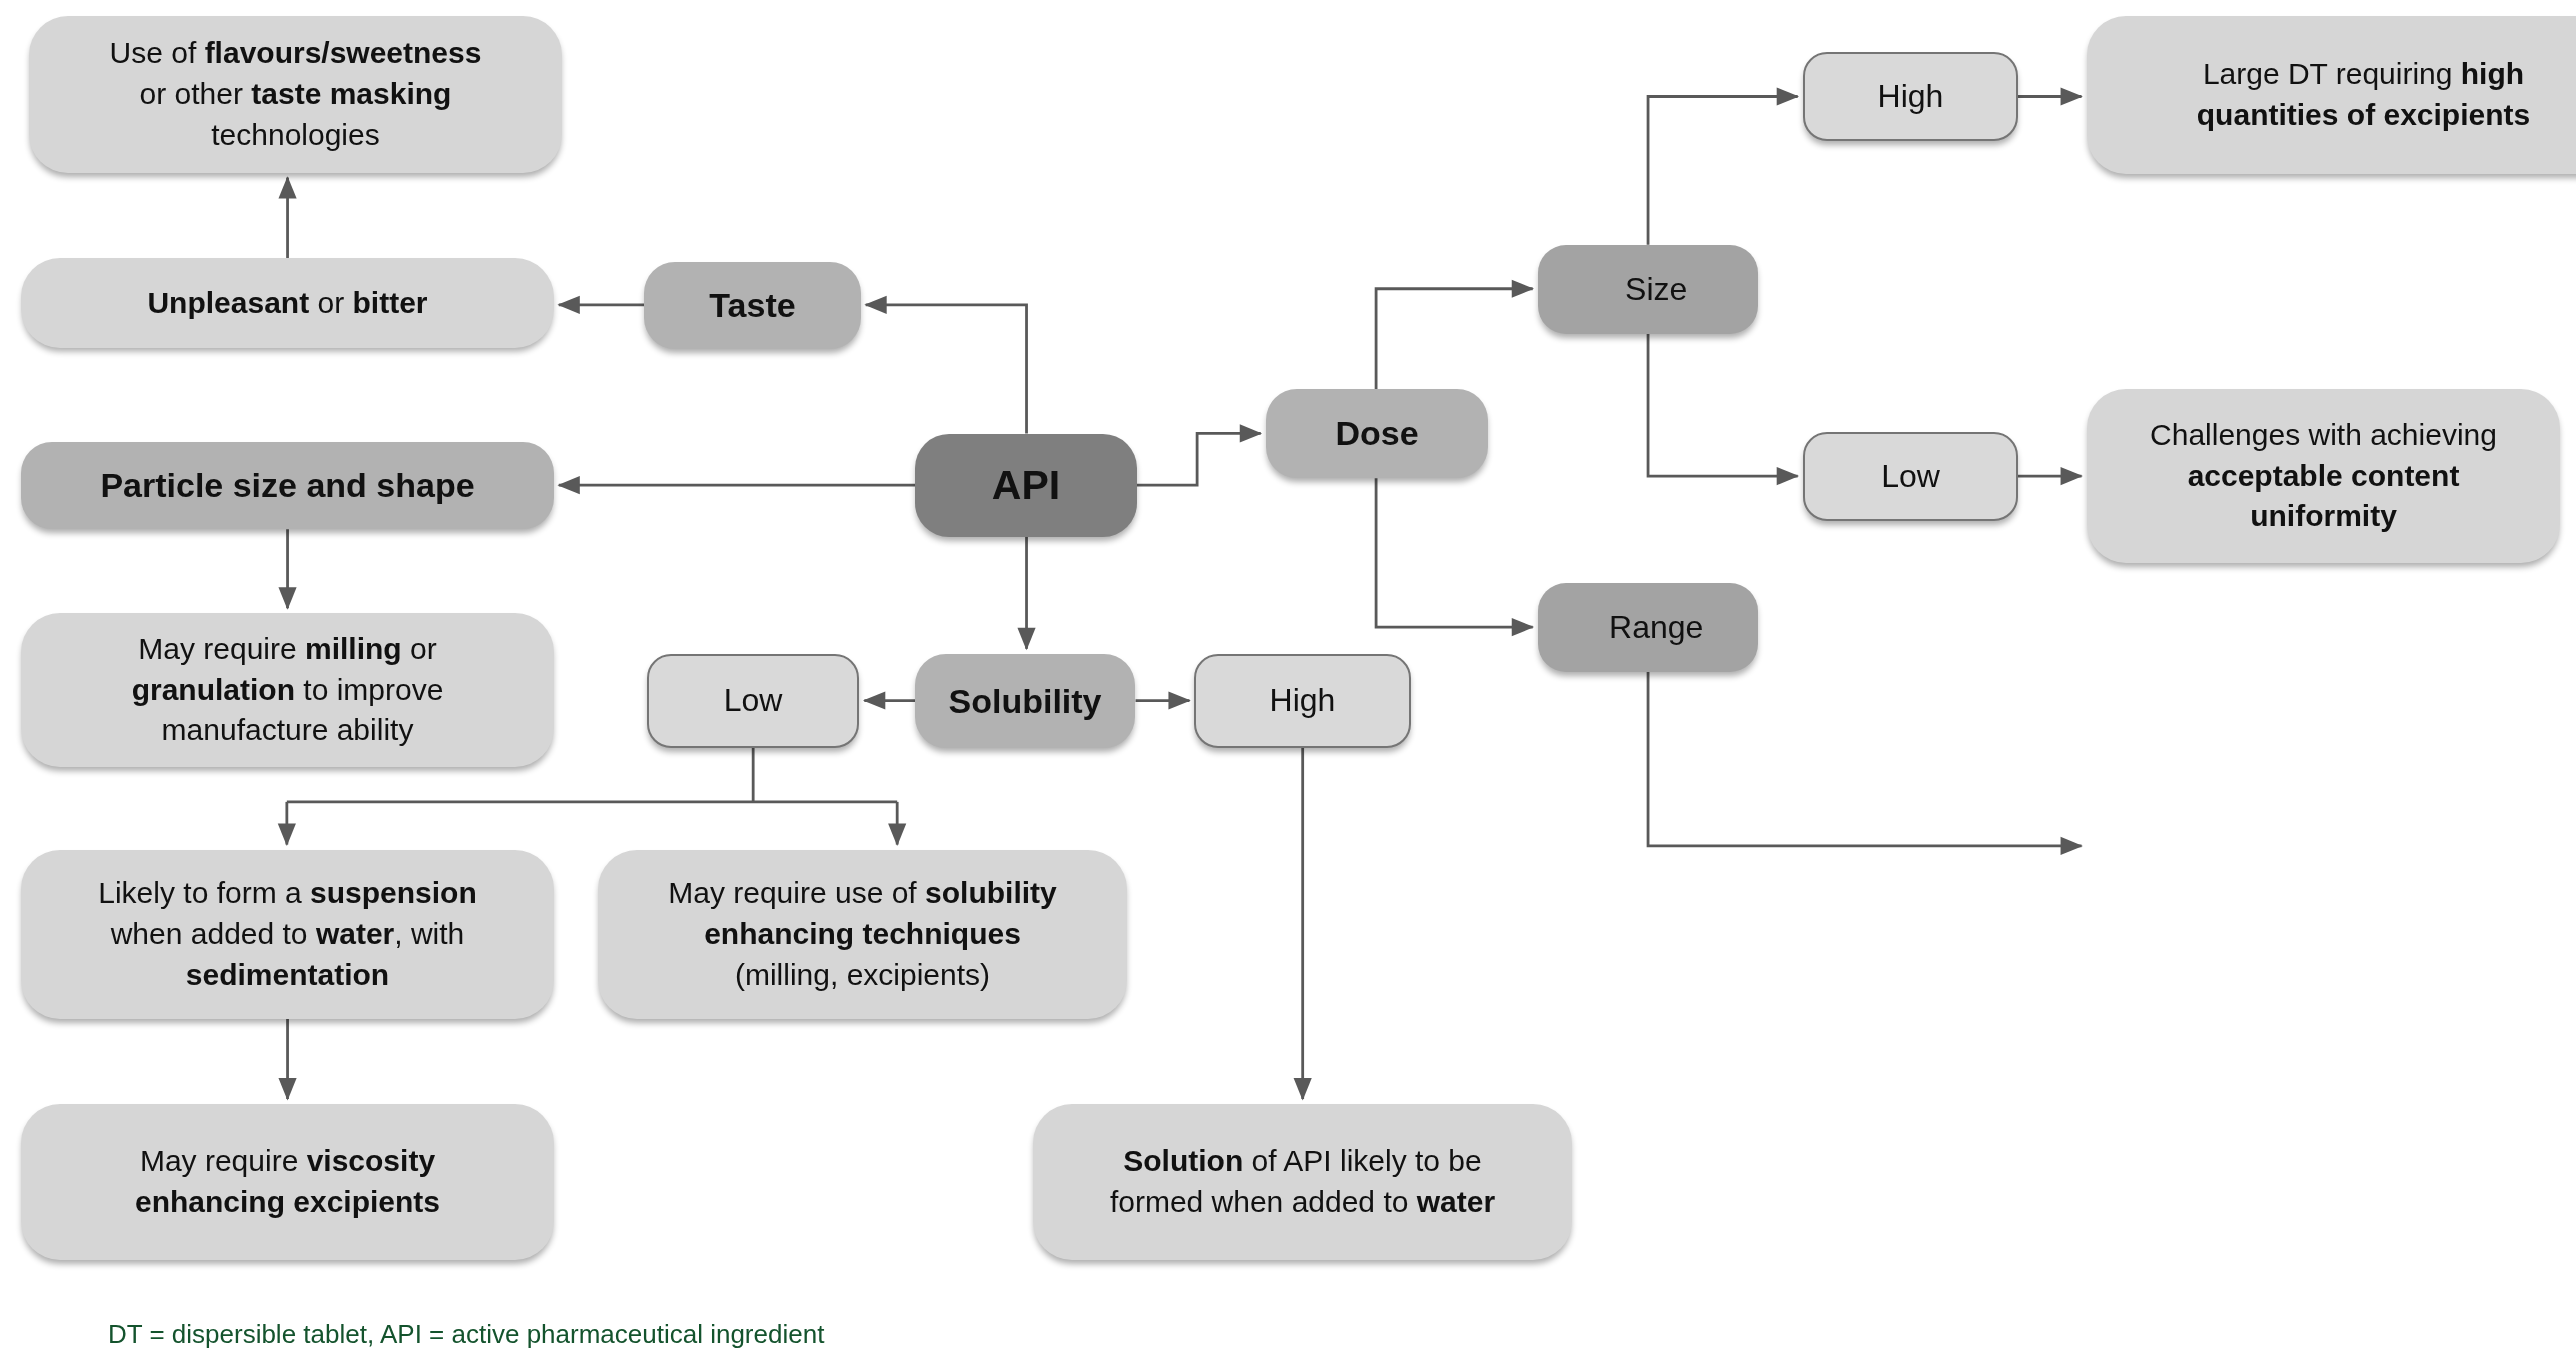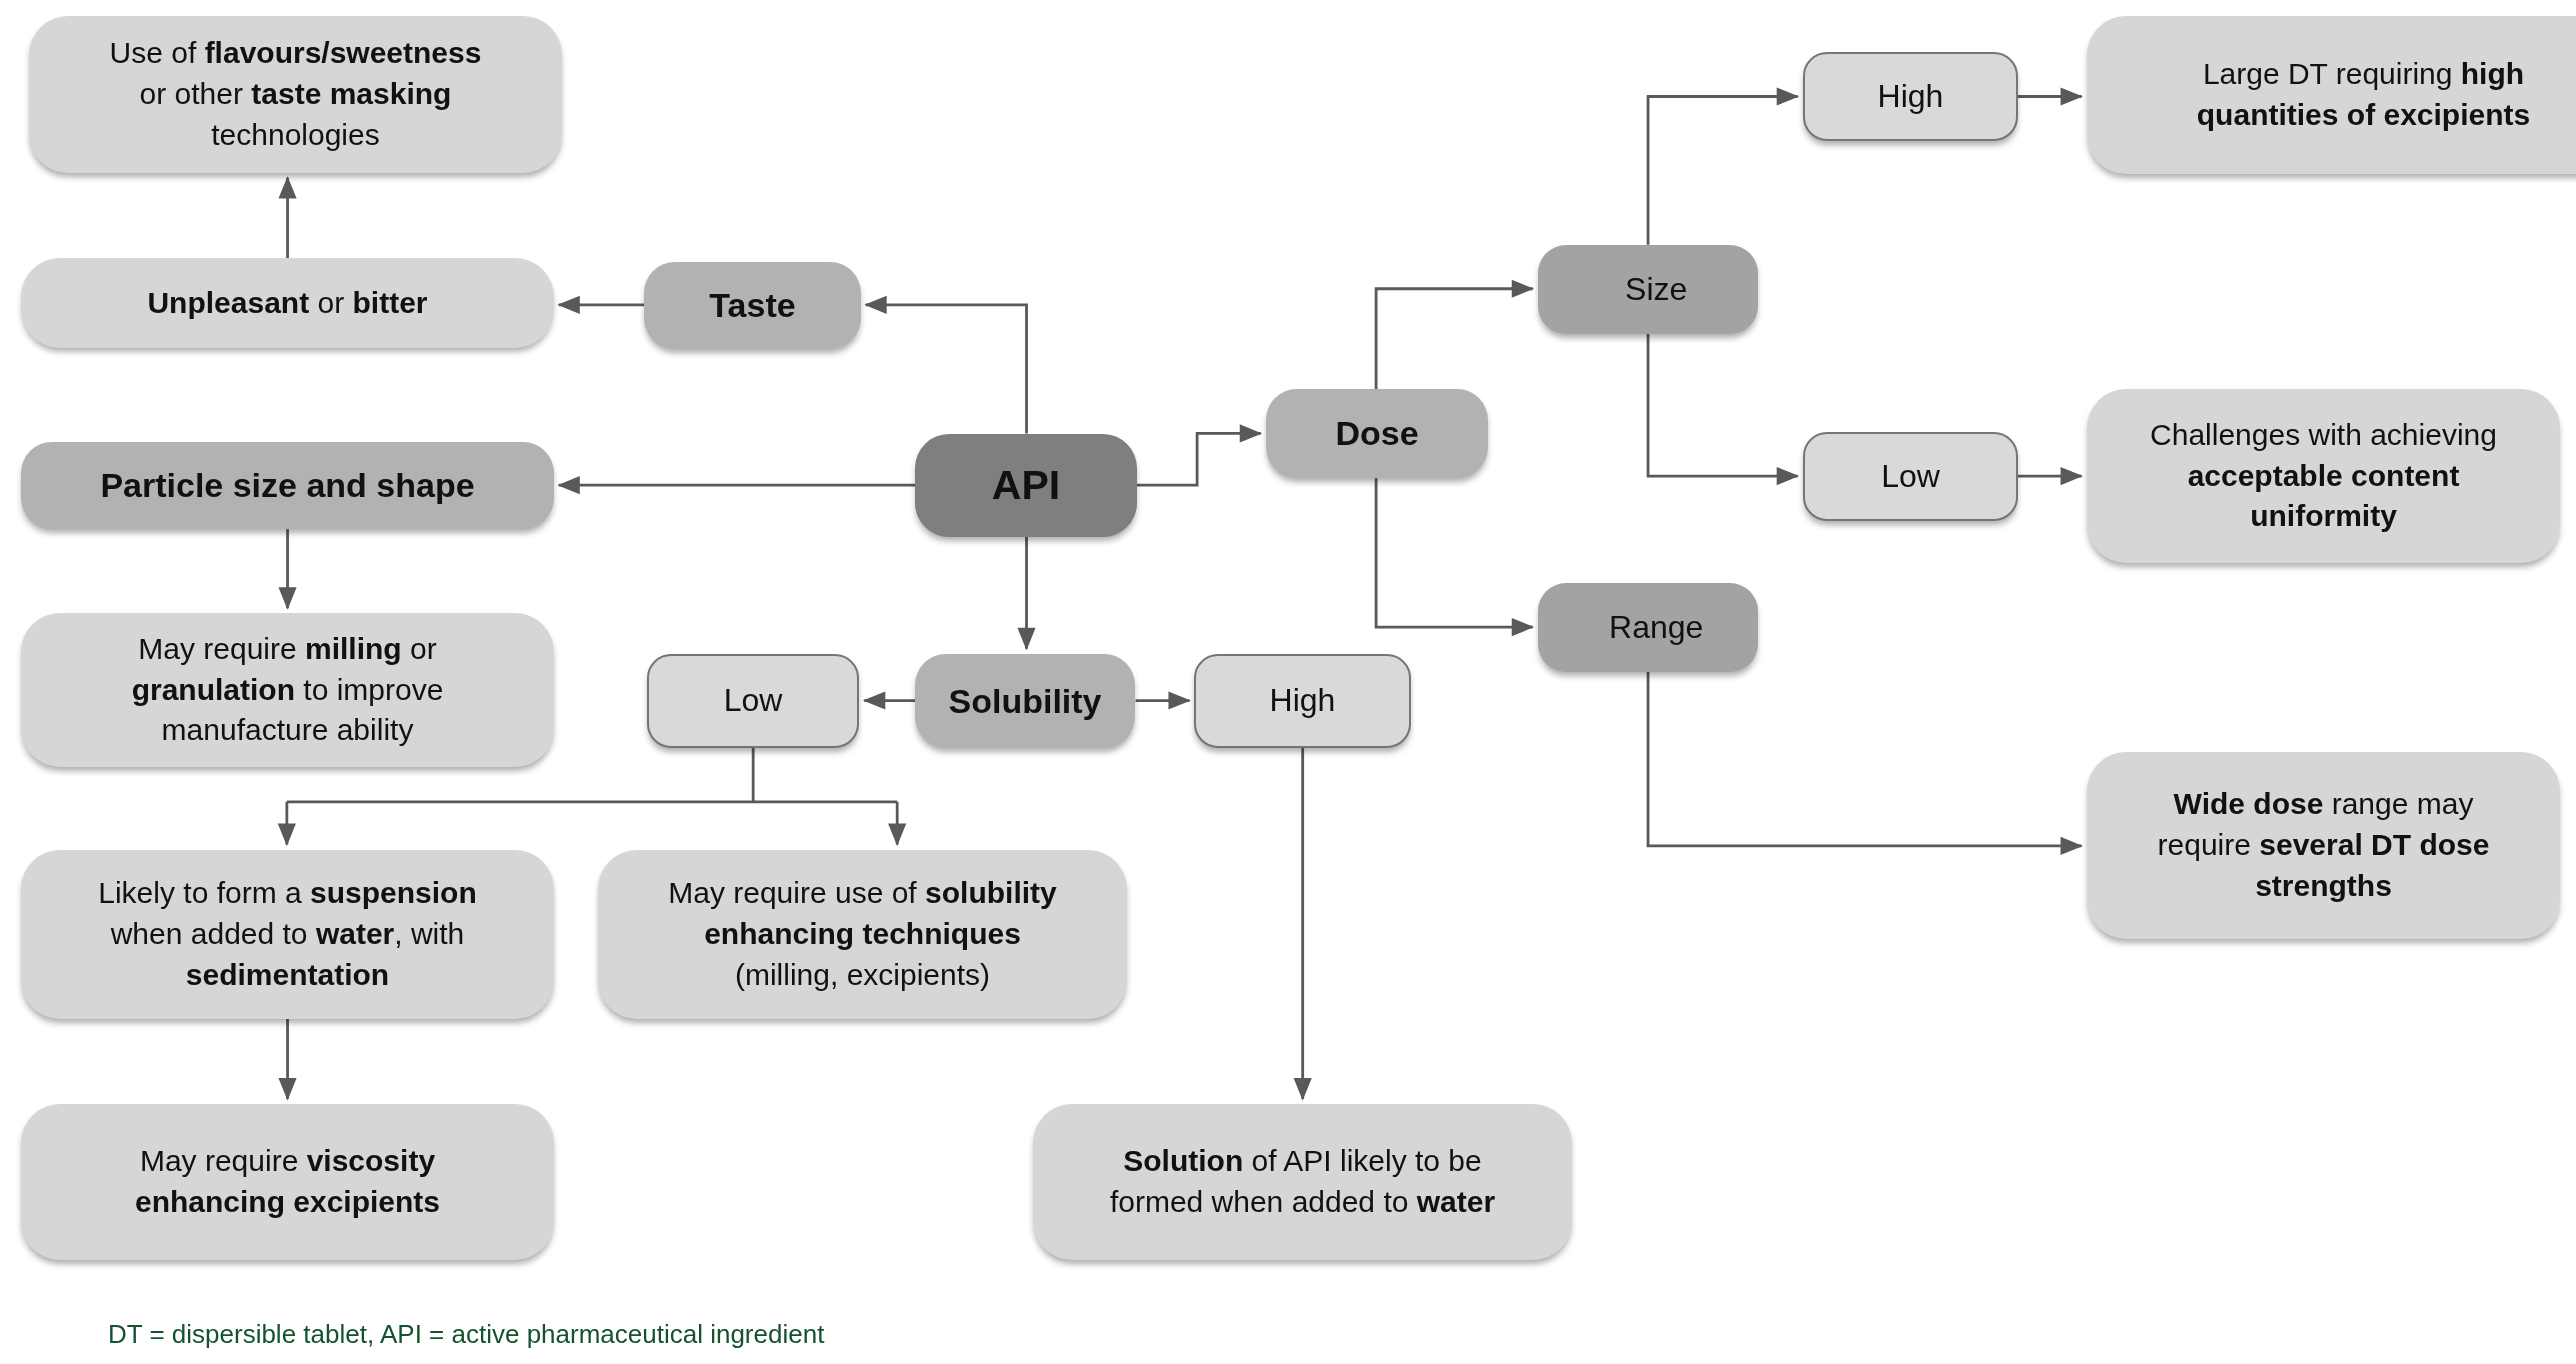--- a/index.html
+++ b/index.html
@@ -155,22 +155,17 @@
   <div class="node choice" style="left:1803px;top:432px;width:215px;height:89px;">
     <span class="txt">Low</span>
   </div>
 
   <div class="node outcome" style="left:2087px;top:389px;width:473px;height:174px;">
     <span class="txt"><span>Challenges with achieving
 </span><span class="b">acceptable content</span><span>
 </span><span class="b">uniformity</span></span>
   </div>
 
-  <div class="node outcome" style="left:2087px;top:752px;width:473px;height:187px;">
-    <span class="txt"><span class="b">Wide dose</span><span> range may
-require </span><span class="b">several DT dose</span><span>
-</span><span class="b">strengths</span></span>
-  </div>
 
   <div class="footnote">DT = dispersible tablet, API = active pharmaceutical ingredient</div>
 
 </div>
 
 
 </body></html>

